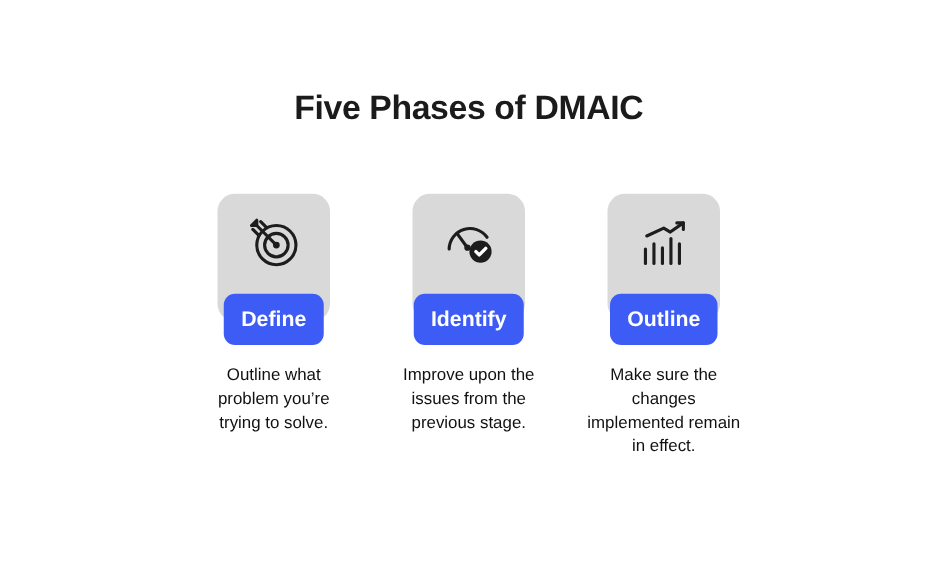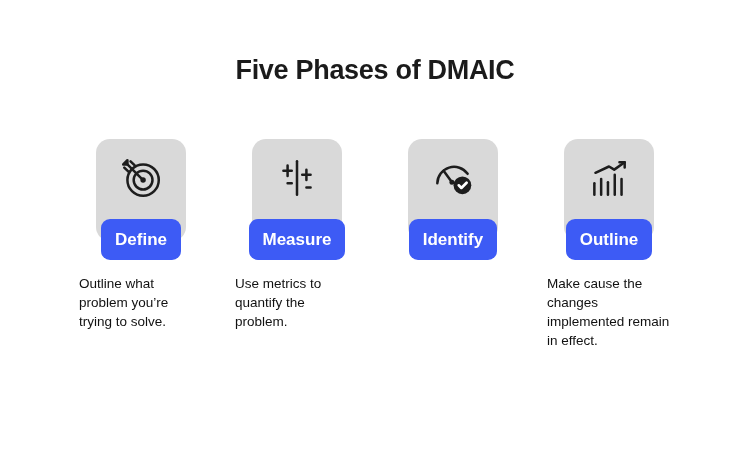--- a/index.html
+++ b/index.html
@@ -5,21 +5,21 @@
   html,body{margin:0;padding:0;background:#ffffff;}
   .canvas{
     position:relative;
     width:750px;height:469px;
     background:#ffffff;
     font-family:"Liberation Sans", sans-serif;
     overflow:hidden;
   }
   .title{
     margin:0;
-    padding-top:56px;
+    padding-top:72px;
     text-align:center;
     font-size:27px;
     font-weight:bold;
     letter-spacing:-0.3px;
     color:#1b1b1b;
     line-height:28px;
   }
   .row{
     margin-top:55px;
     display:flex;
@@ -57,21 +57,21 @@
     font-size:17px;
     line-height:1;
     padding:12px 14px;
     border-radius:9px;
     white-space:nowrap;
     box-shadow:0 0 0 0 transparent;
   }
   .desc{
     margin:14px 0 0 0;
     width:124px;
-    text-align:left;
+    text-align:center;
     font-size:13.5px;
     line-height:1.42;
     color:#111111;
   }
 </style>
 </head>
 <body>
 
 <div class="canvas" style="--accent: #3d5bf5; --tile: #d9d9d9;">
 
@@ -89,63 +89,50 @@
             <path d="M24 24 L9 9"></path>
             <path d="M9 9 L5 9 L9 5 Z" fill="#1d1d1d"></path>
             <path d="M12 6 L16 10 M6 12 L10 16"></path>
           </svg>
         </span>
       </div>
       <div class="pill">Define</div>
       <p class="desc">Outline what problem you’re trying to solve.</p>
     </div>
 
-    <div class="column">
-      <div class="tile">
-        <span class="icon">
-          <svg viewBox="0 0 44 44" fill="none" stroke="#1d1d1d" stroke-width="2.4" stroke-linecap="round" stroke-linejoin="round">
-            <path d="M22 6 V38"></path>
-            <path d="M13 10 V20 M9 15 H17"></path>
-            <path d="M31 14 V24 M27 19 H35"></path>
-            <path d="M13 27 H17 M31 31 H35"></path>
-          </svg>
-        </span>
-      </div>
-      <div class="pill">Measure</div>
-      <p class="desc">Use metrics to quantify the problem.</p>
-    </div>
 
 
     <div class="column">
       <div class="tile">
         <span class="icon">
           <svg viewBox="0 0 44 44" fill="none" stroke="#1d1d1d" stroke-width="2.4" stroke-linecap="round" stroke-linejoin="round">
             <path d="M7 27 A 16 16 0 0 1 36 18"></path>
             <path d="M21 26 L13 15"></path>
             <circle cx="21" cy="26" r="2.4" fill="#1d1d1d" stroke="none"></circle>
             <circle cx="31" cy="29" r="8.5" fill="#1d1d1d" stroke="none"></circle>
             <path d="M27.5 29 L30 31.5 L35 26.5" stroke="#ffffff" stroke-width="2.6"></path>
           </svg>
         </span>
       </div>
       <div class="pill">Identify</div>
+      <p class="desc">Improve upon the issues from the previous stage.</p>
     </div>
 
     <div class="column">
       <div class="tile">
         <span class="icon">
           <svg viewBox="0 0 44 44" fill="none" stroke="#1d1d1d" stroke-width="2.4" stroke-linecap="round" stroke-linejoin="round">
             <path d="M8 38 V27"></path>
             <path d="M14.5 38 V23"></path>
             <path d="M21 38 V26"></path>
             <path d="M27.5 38 V19"></path>
             <path d="M34 38 V23"></path>
             <path d="M9 17 L22 11 L27 14 L37 7"></path>
             <path d="M37 7 L37 12 M37 7 L32 7"></path>
           </svg>
         </span>
       </div>
       <div class="pill">Outline</div>
-      <p class="desc">Make cause the changes implemented remain in effect.</p>
+      <p class="desc">Make sure the changes implemented remain in effect.</p>
     </div>
 
   </div>
 </div>
 
 </body></html>

